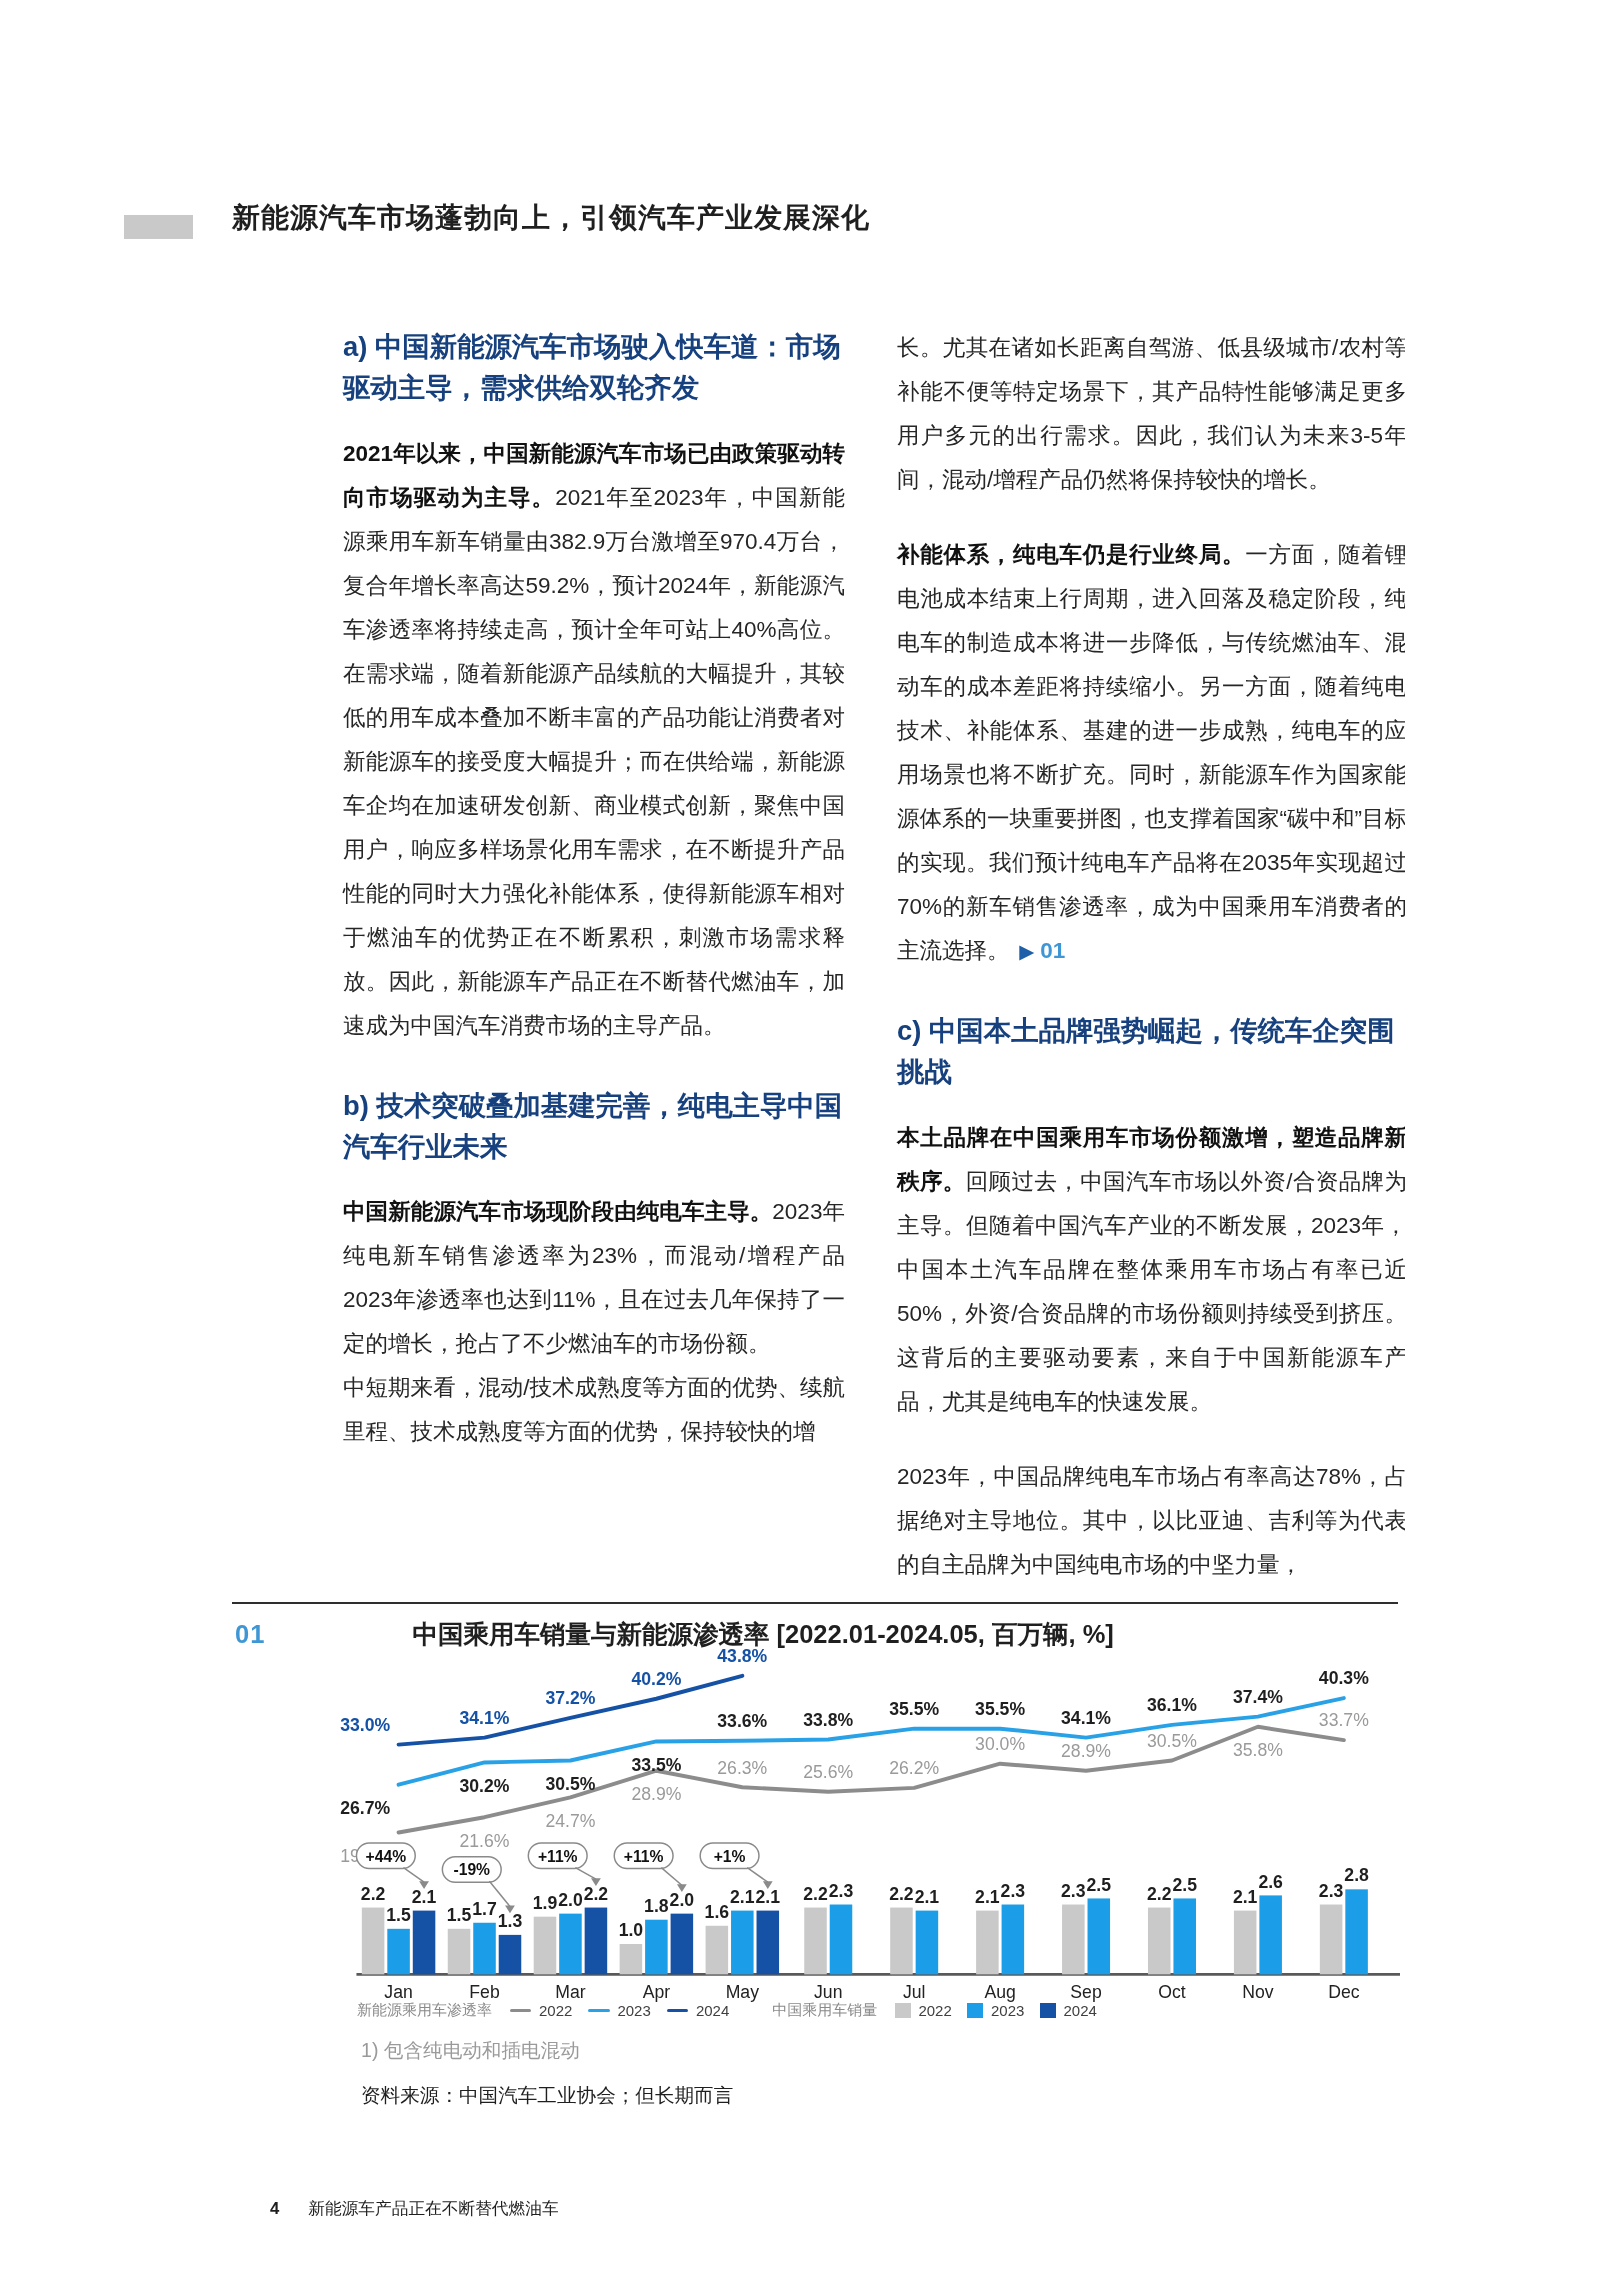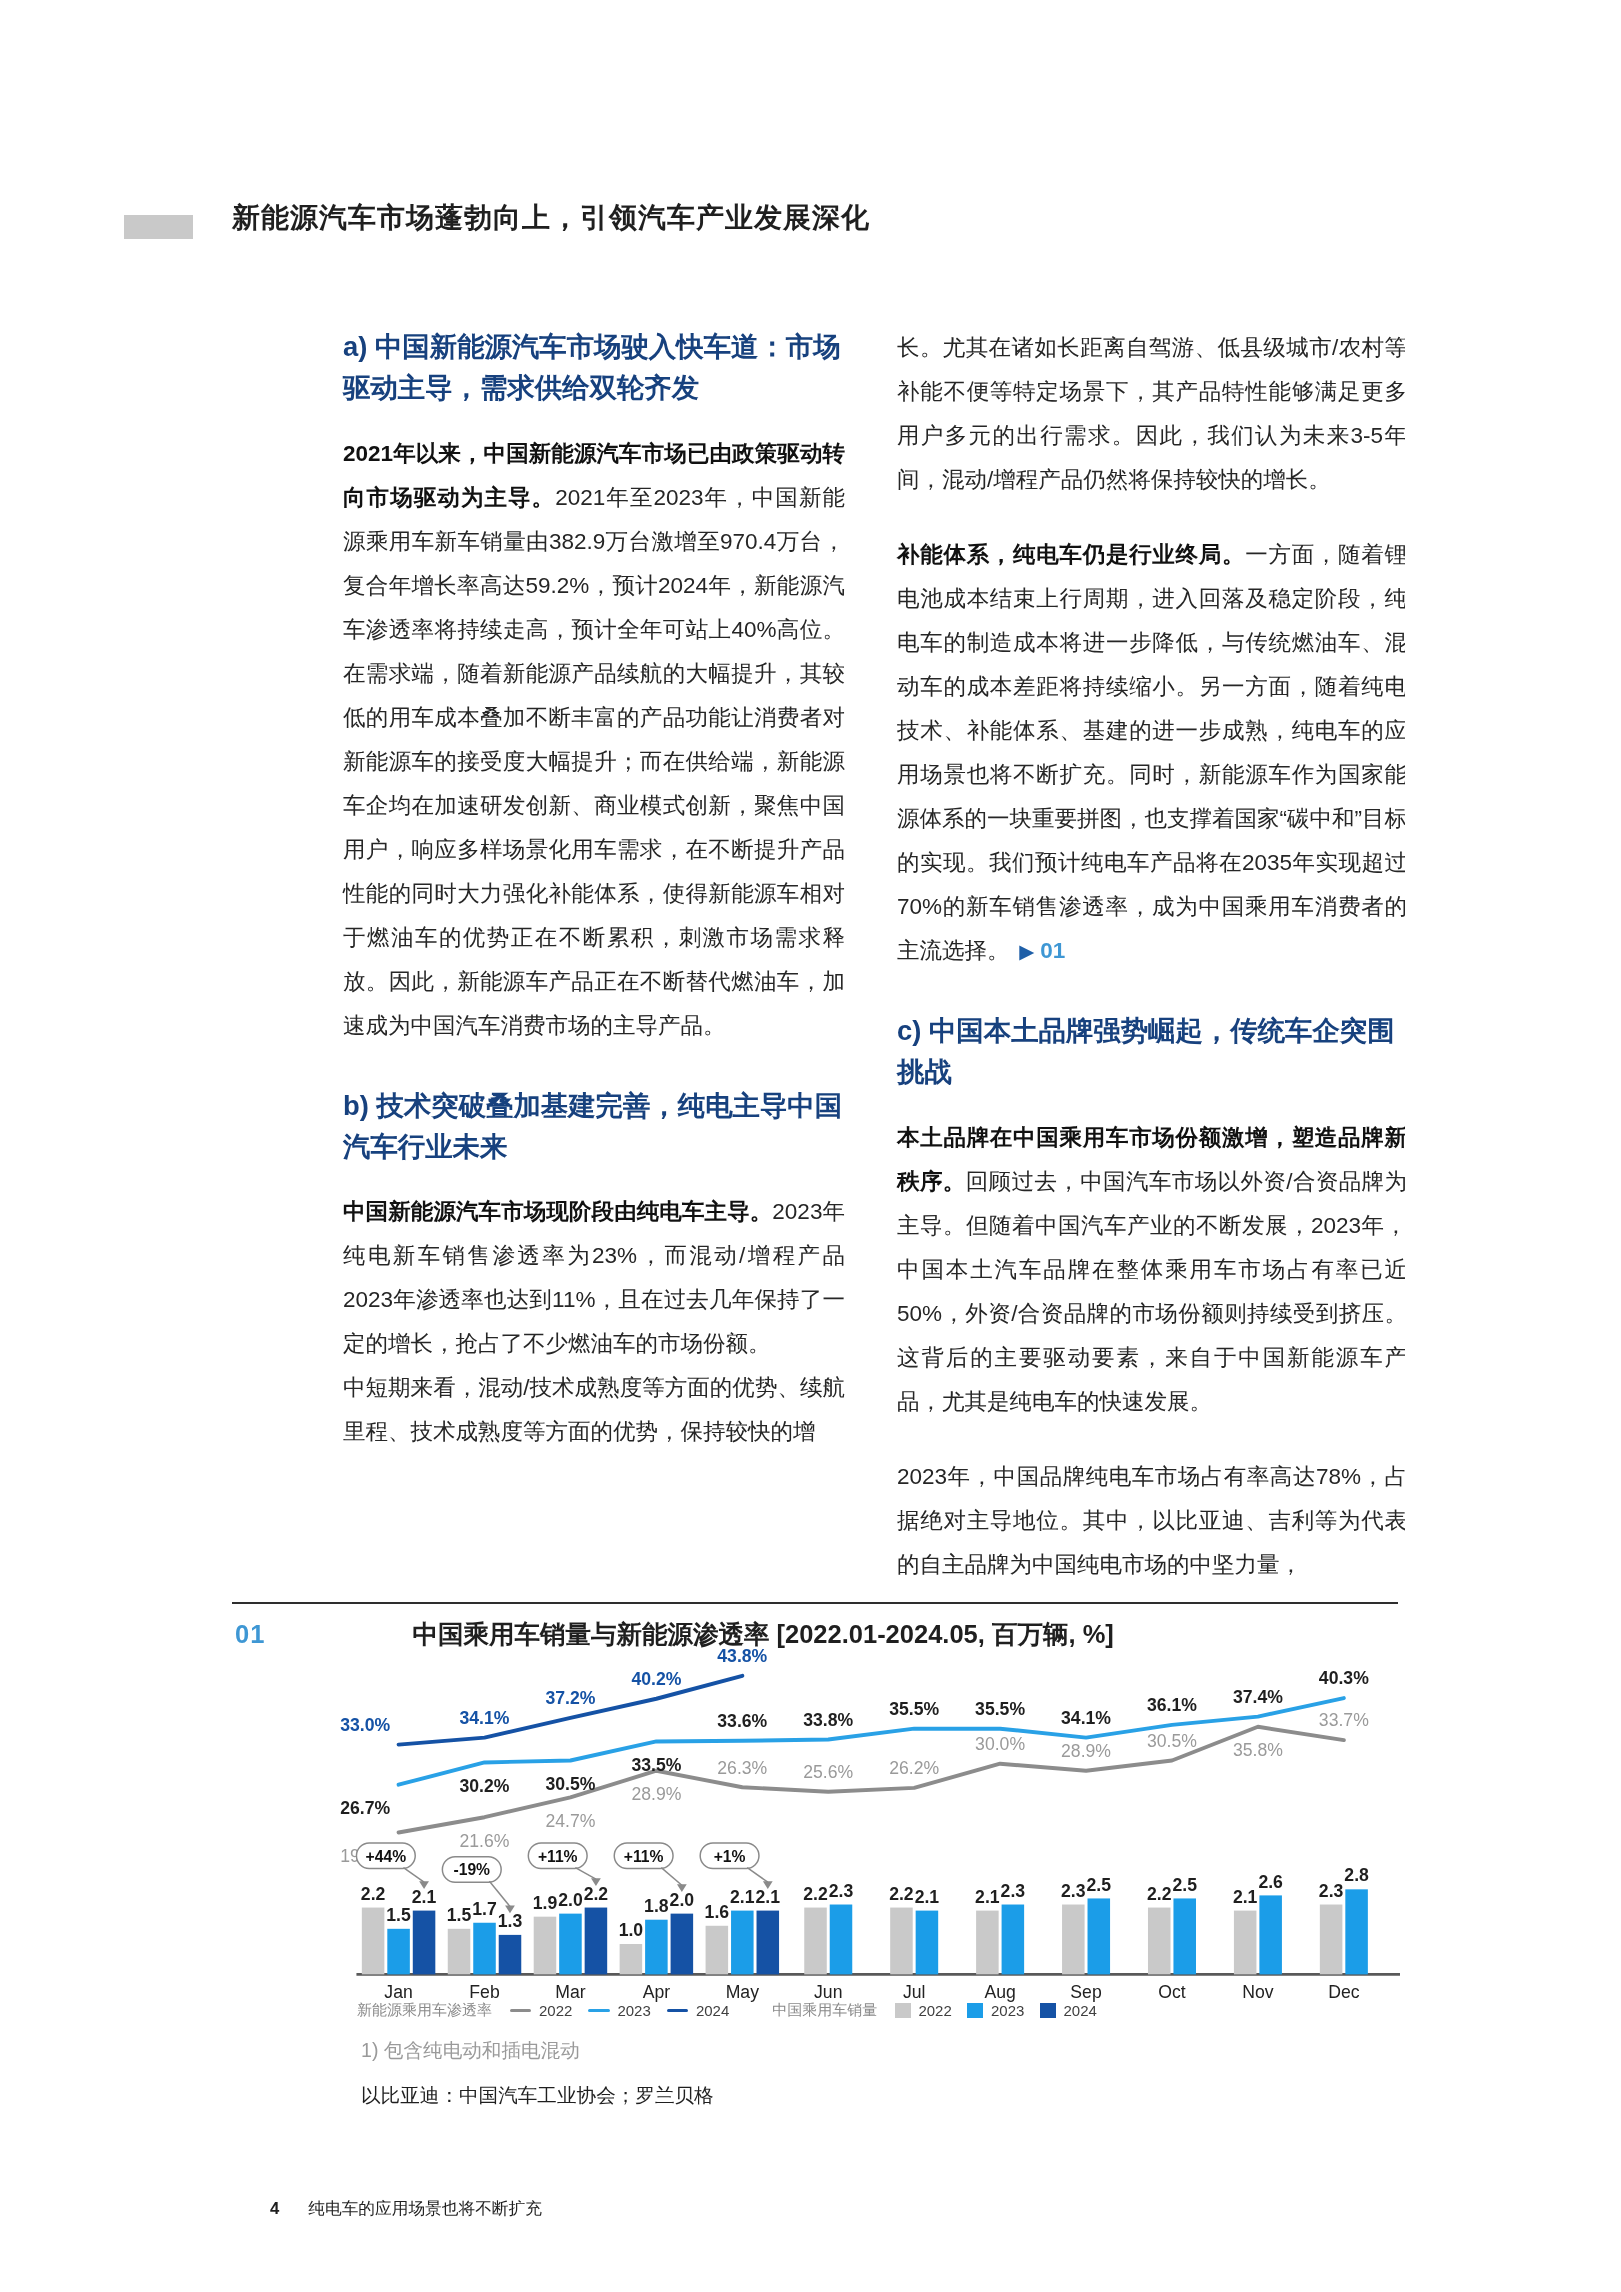--- a/index.html
+++ b/index.html
@@ -229,21 +229,21 @@
         <span class="sw-bar" style="background: rgb(27, 157, 232);"></span>
         <span class="legend-year">2023</span>
       </span>
     <span class="legend-item">
         <span class="sw-bar" style="background: rgb(21, 82, 165);"></span>
         <span class="legend-year">2024</span>
       </span>
   </div>
 
   <div class="footnote">1) 包含纯电动和插电混动</div>
-  <div class="source">以比亚迪：中国汽车工业协会；罗兰贝格</div>
+  <div class="source">资料来源：中国汽车工业协会；但长期而言</div>
 
   <div class="footer">
     <span class="page-num">4</span>
-    <span class="footer-title">纯电车的应用场景也将不断扩充</span>
+    <span class="footer-title">新能源车产品正在不断替代燃油车</span>
   </div>
 
 </div>
 
 
 </body></html>

